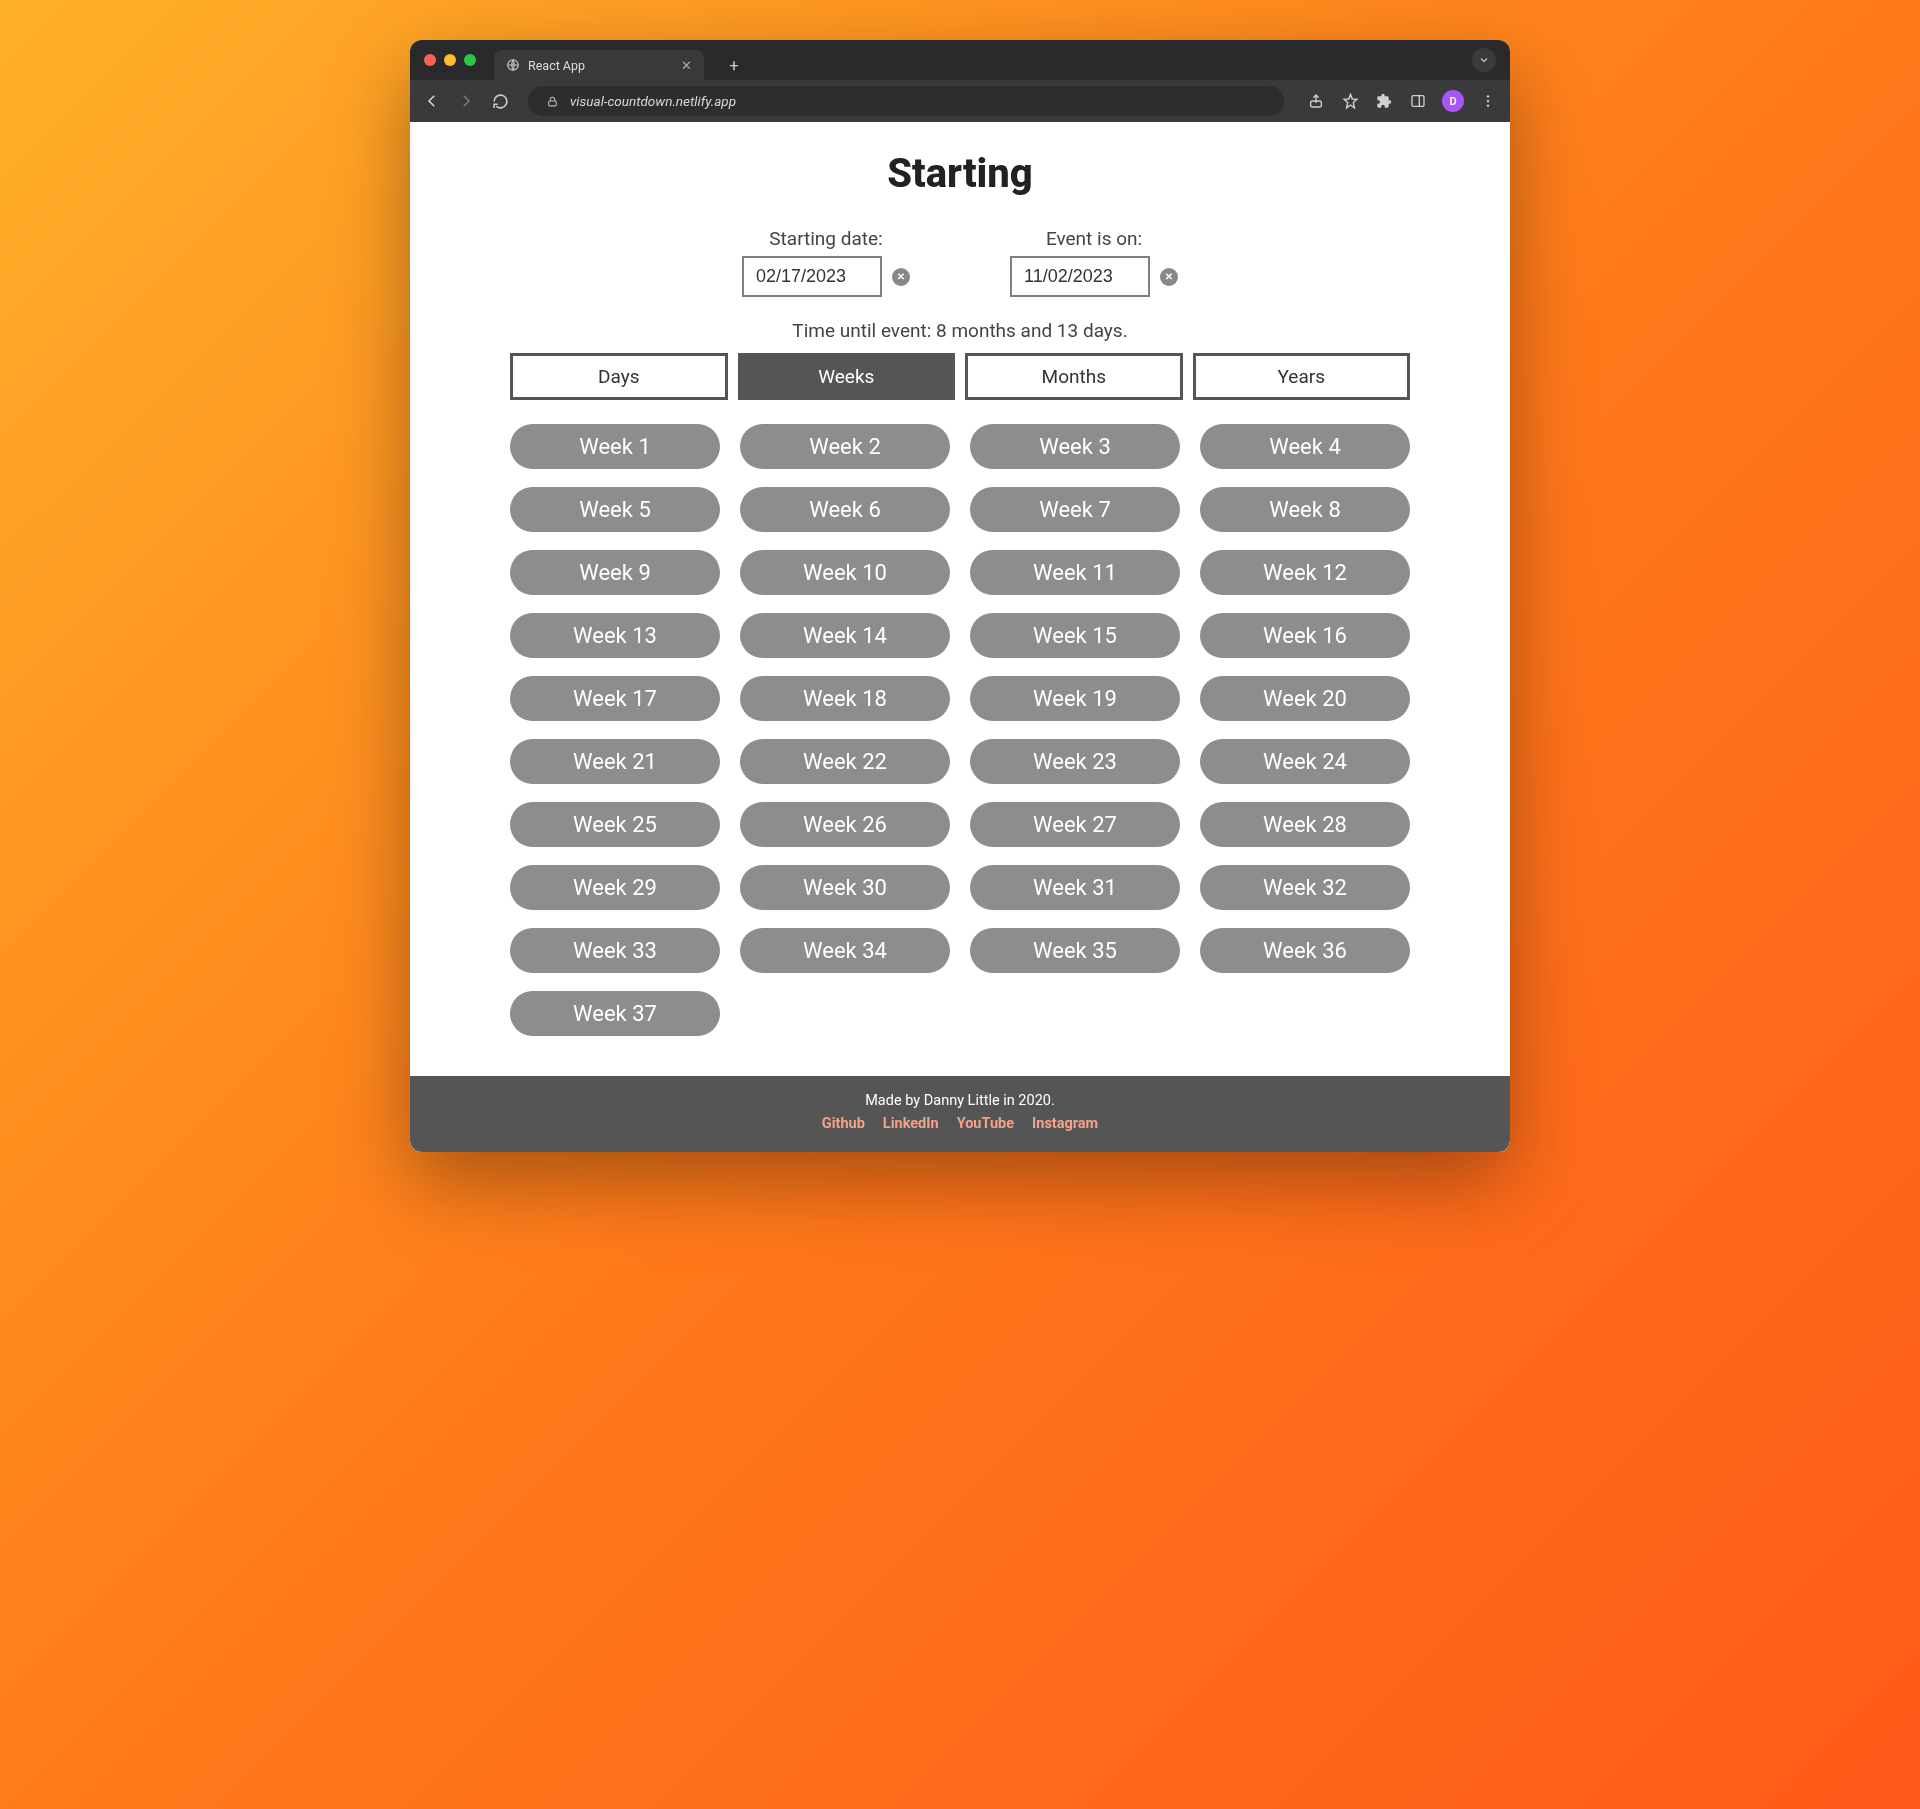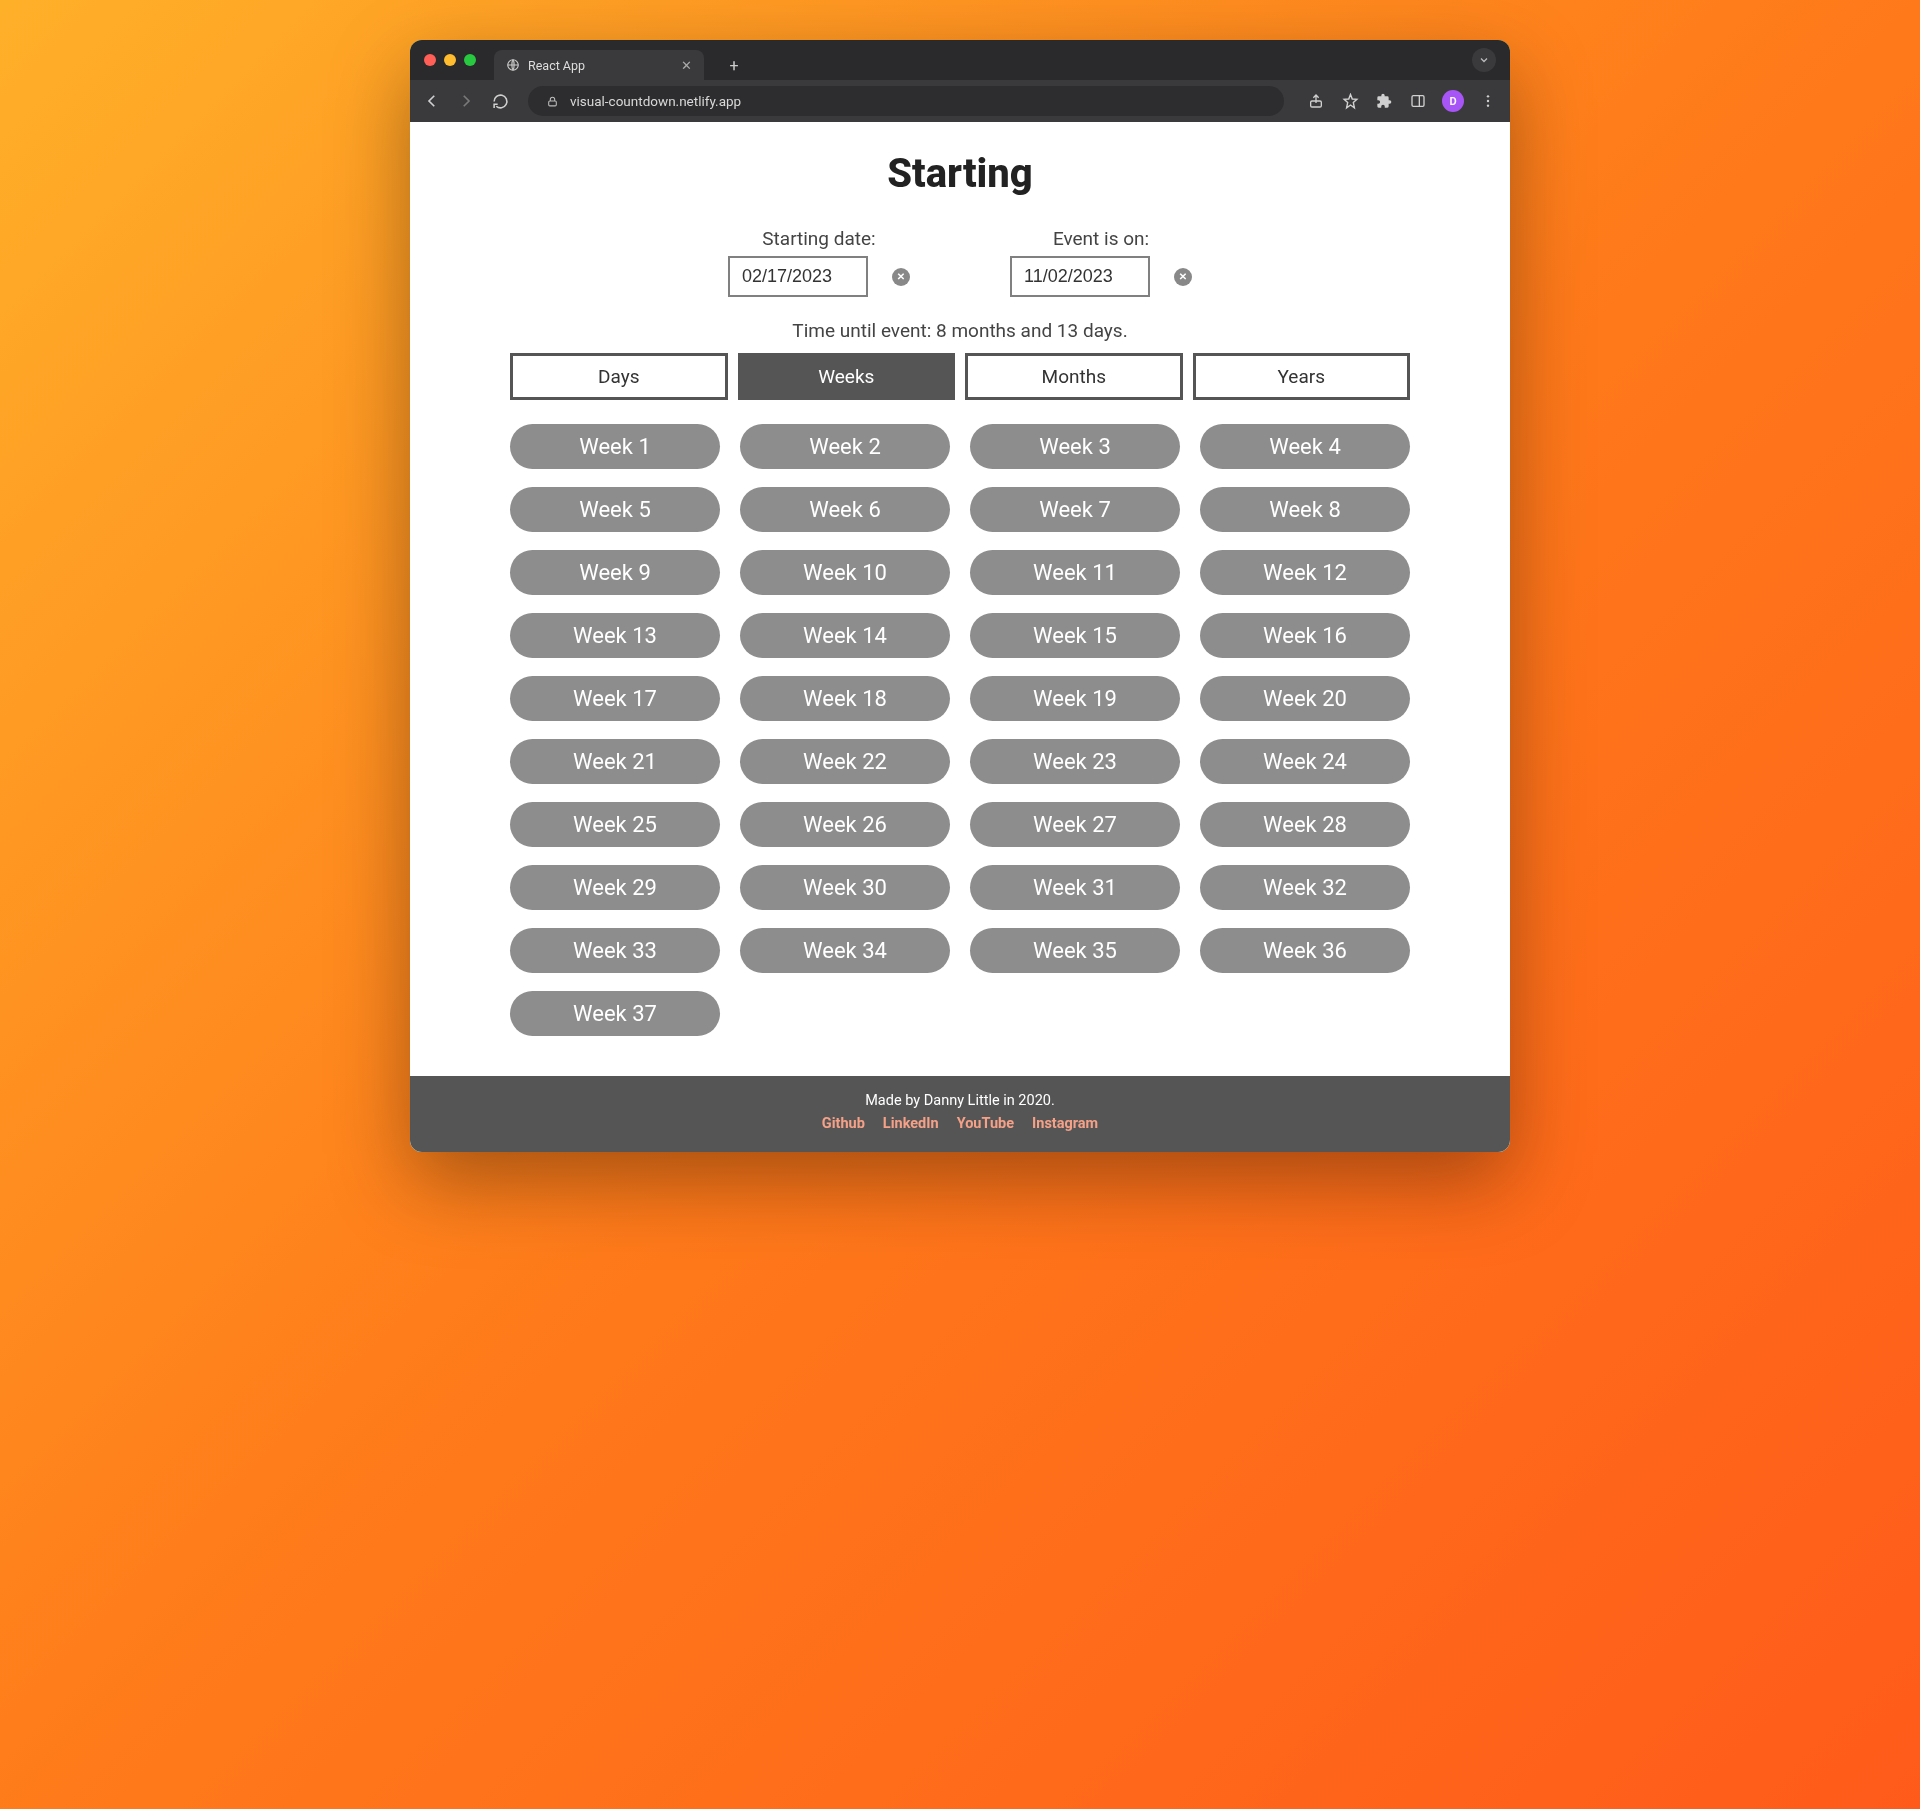--- a/index.html
+++ b/index.html
@@ -84,20 +84,21 @@
       background: #2d2d2f;
       height: 30px;
       border-radius: 16px;
       display: flex;
       align-items: center;
       padding: 0 14px;
       gap: 8px;
       color: #d8d8d8;
       font-size: 13.5px;
       margin-left: 4px;
+      font-style: italic;
     }
     .right-icons { display: flex; align-items: center; gap: 14px; margin-left: 8px; }
     .avatar {
       width: 22px; height: 22px; border-radius: 50%;
       background: #a855f7;
       color: #fff; font-size: 11px; font-weight: 600;
       display: flex; align-items: center; justify-content: center;
     }
     .page {
       background: #fff;
@@ -108,21 +109,21 @@
     .content { flex: 1; padding: 28px 40px 40px; text-align: center; color: #333; }
     h1 { font-size: 40px; font-weight: 800; color: #222; margin-bottom: 30px; }
     .date-row {
       display: flex;
       justify-content: center;
       gap: 100px;
       margin-bottom: 22px;
     }
     .date-col { display: flex; flex-direction: column; align-items: center; gap: 6px; }
     .date-label { font-size: 19px; color: #444; }
-    .date-input-wrap { display: flex; align-items: center; gap: 24px; }
+    .date-input-wrap { display: flex; align-items: center; gap: 10px; }
     .date-input {
       border: 2px solid #808080;
       padding: 8px 12px;
       font-size: 18px;
       color: #333;
       width: 140px;
       background: #fff;
     }
     .clear-btn {
       width: 18px; height: 18px; border-radius: 50%;

